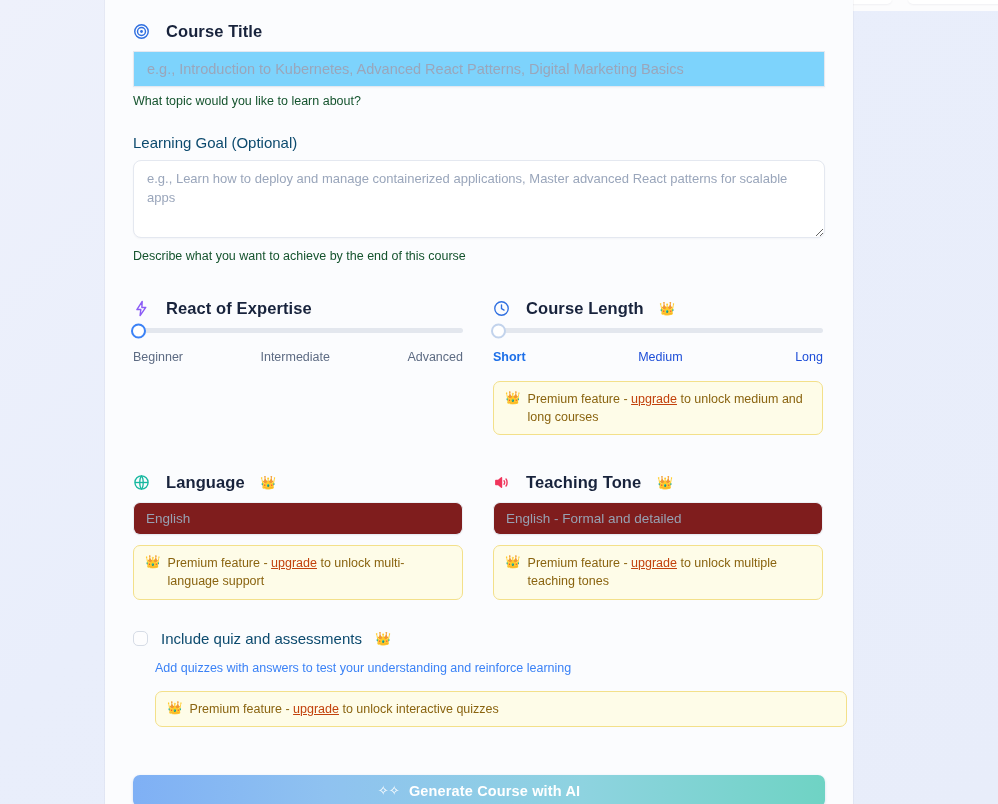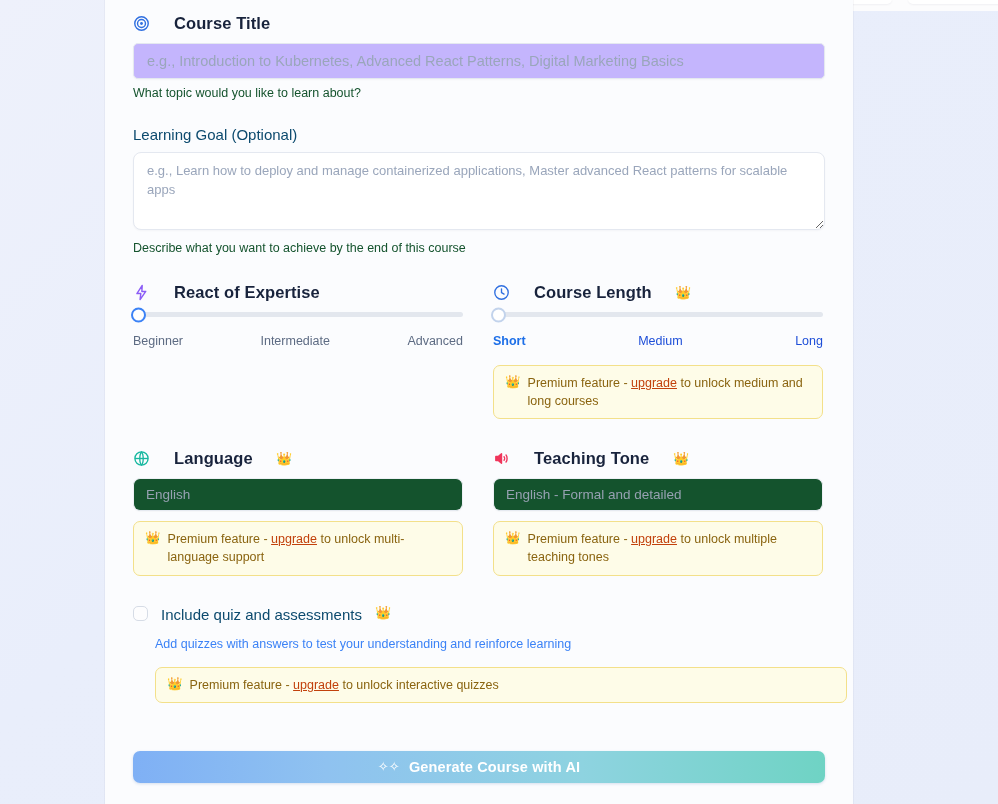--- a/index.html
+++ b/index.html
@@ -35,39 +35,39 @@
     position: absolute;
     left: 105px; top: 0; width: 748px; height: 804px;
     background: #fbfcfe;
     box-shadow: 0 0 0 1px rgba(20,30,60,.035);
   }
   .card-inner { padding: 14px 28px 0 28px; }
 
   
   .field { margin-bottom: 0; }
   .label-row {
-    display: flex; align-items: center; gap: 24px;
-    margin: 0 0 10px 0;
+    display: flex; align-items: center; gap: 16px;
+    margin: 8px 0 10px 0;
   }
   .label-text {
     font-size: 16.5px; font-weight: 700; color: #18233c;
     letter-spacing: .1px;
   }
   .label-plain {
     font-size: 15px; font-weight: 400; color: #0c4a6e;
   }
   .helper {
     font-size: 12.5px; color: #14532d; margin-top: 7px;
   }
 
   
   .text-input {
     width: 100%; height: 36px;
-    border: 1px solid #e4e8f0; border-radius: 5px;
-    background: #c4b5fd;
+    border: 1px solid #e4e8f0; border-radius: 0;
+    background: #7dd3fc;
     padding: 0 13px;
     font-size: 14.5px; font-family: inherit; color: #26324a;
     box-shadow: 0 1px 2px rgba(20,30,60,.035);
     outline: none;
   }
   .text-input::placeholder { color: #9aa6bb; }
 
   .textarea {
     width: 100%; height: 78px;
     border: 1px solid #e4e8f0; border-radius: 8px;
@@ -77,21 +77,21 @@
     box-shadow: 0 1px 2px rgba(20,30,60,.035);
     resize: vertical; outline: none; line-height: 1.45;
   }
   .textarea::placeholder { color: #9aa6bb; }
 
   .select-box {
     position: relative;
     width: 100%; height: 33px;
     border: 1px solid #edf0f5; border-bottom-color: #e6eaf1;
     border-radius: 7px;
-    background: #14532d;
+    background: #7f1d1d;
     display: flex; align-items: center;
     padding: 0 12px;
     font-size: 13.5px; color: #97a1b2;
     box-shadow: 0 1px 1px rgba(20,30,60,.025);
   }
 
   
   .grid2 {
     display: grid; grid-template-columns: 330px 330px;
     column-gap: 30px;
@@ -135,21 +135,21 @@
   }
   .premium .crown { flex: 0 0 auto; line-height: 1.35; font-size: 12.5px; }
   .premium a {
     color: #c2410c; text-decoration: underline; font-weight: 400;
   }
   .premium.single { align-items: center; }
   .premium.single .crown { line-height: 1; }
 
   
   .checkbox-row {
-    display: flex; gap: 13px;
+    display: flex; align-items: center; gap: 13px;
   }
   .checkbox {
     width: 15px; height: 15px; flex: 0 0 auto;
     border: 1.5px solid #d6dce6; border-radius: 5px;
     background: #fdfdfe;
   }
   .quiz-helper {
     font-size: 12.5px; color: #3b82f6;
     margin: 14px 0 0 22px;
   }

